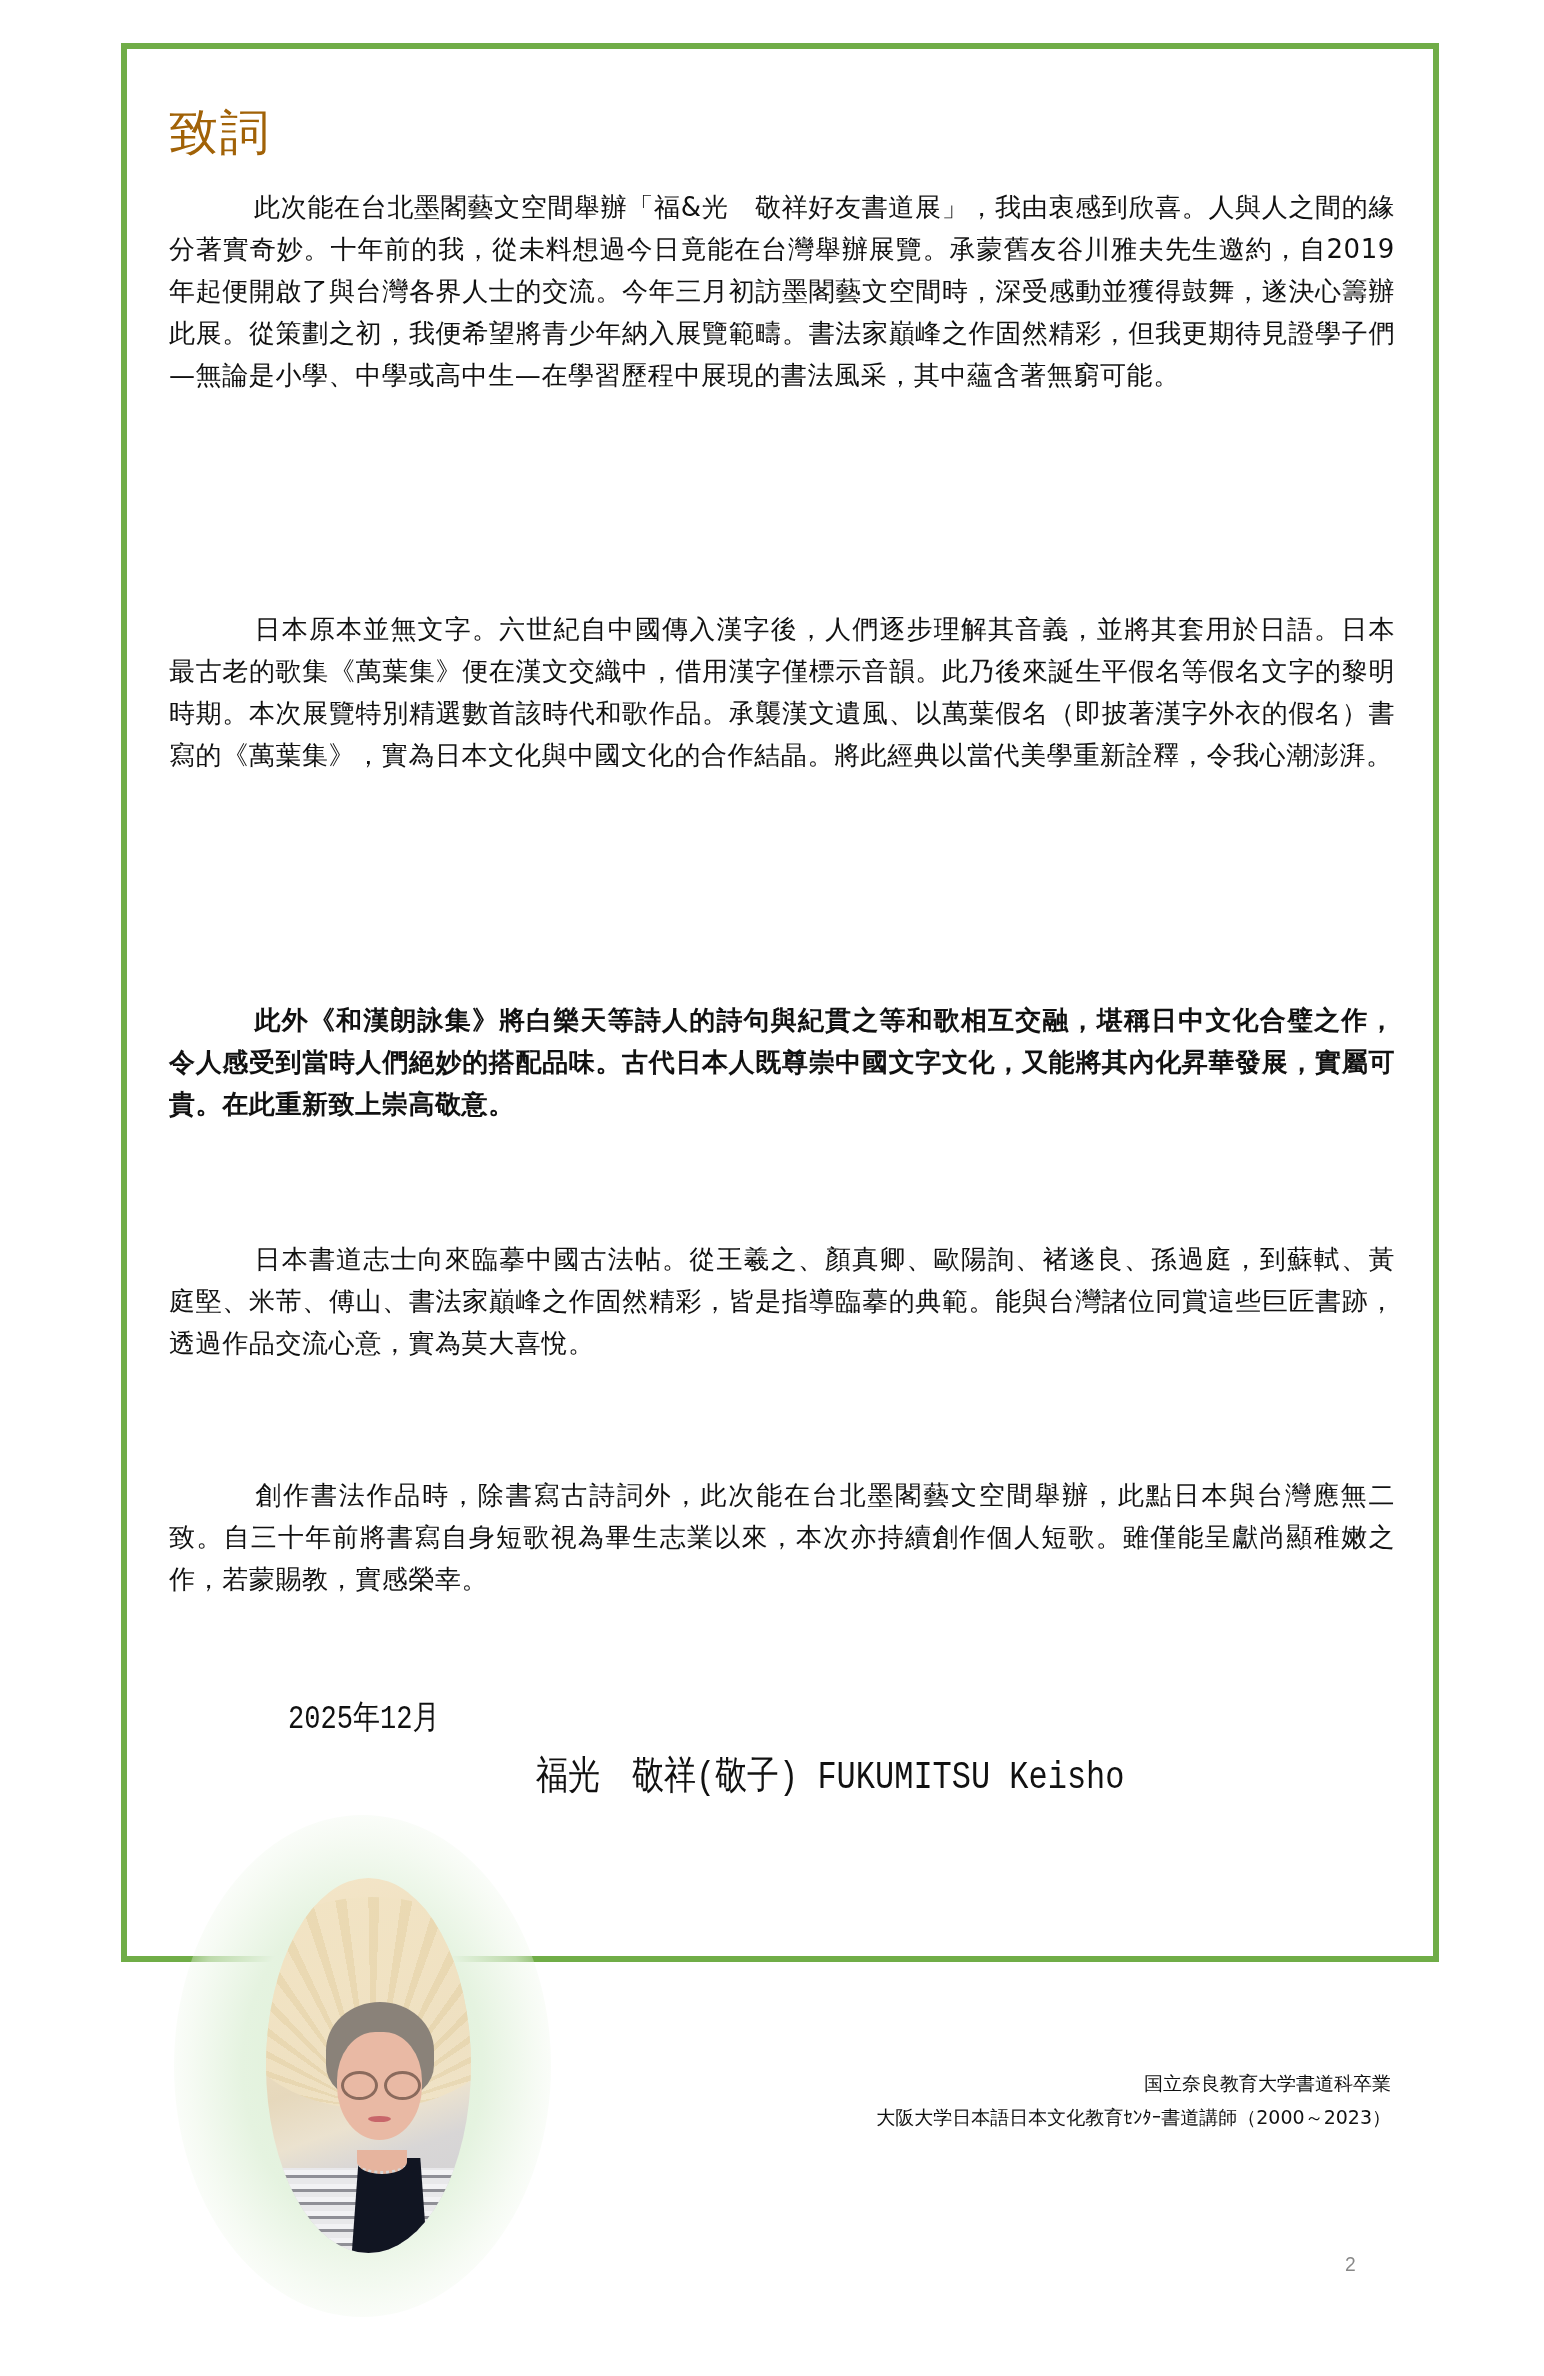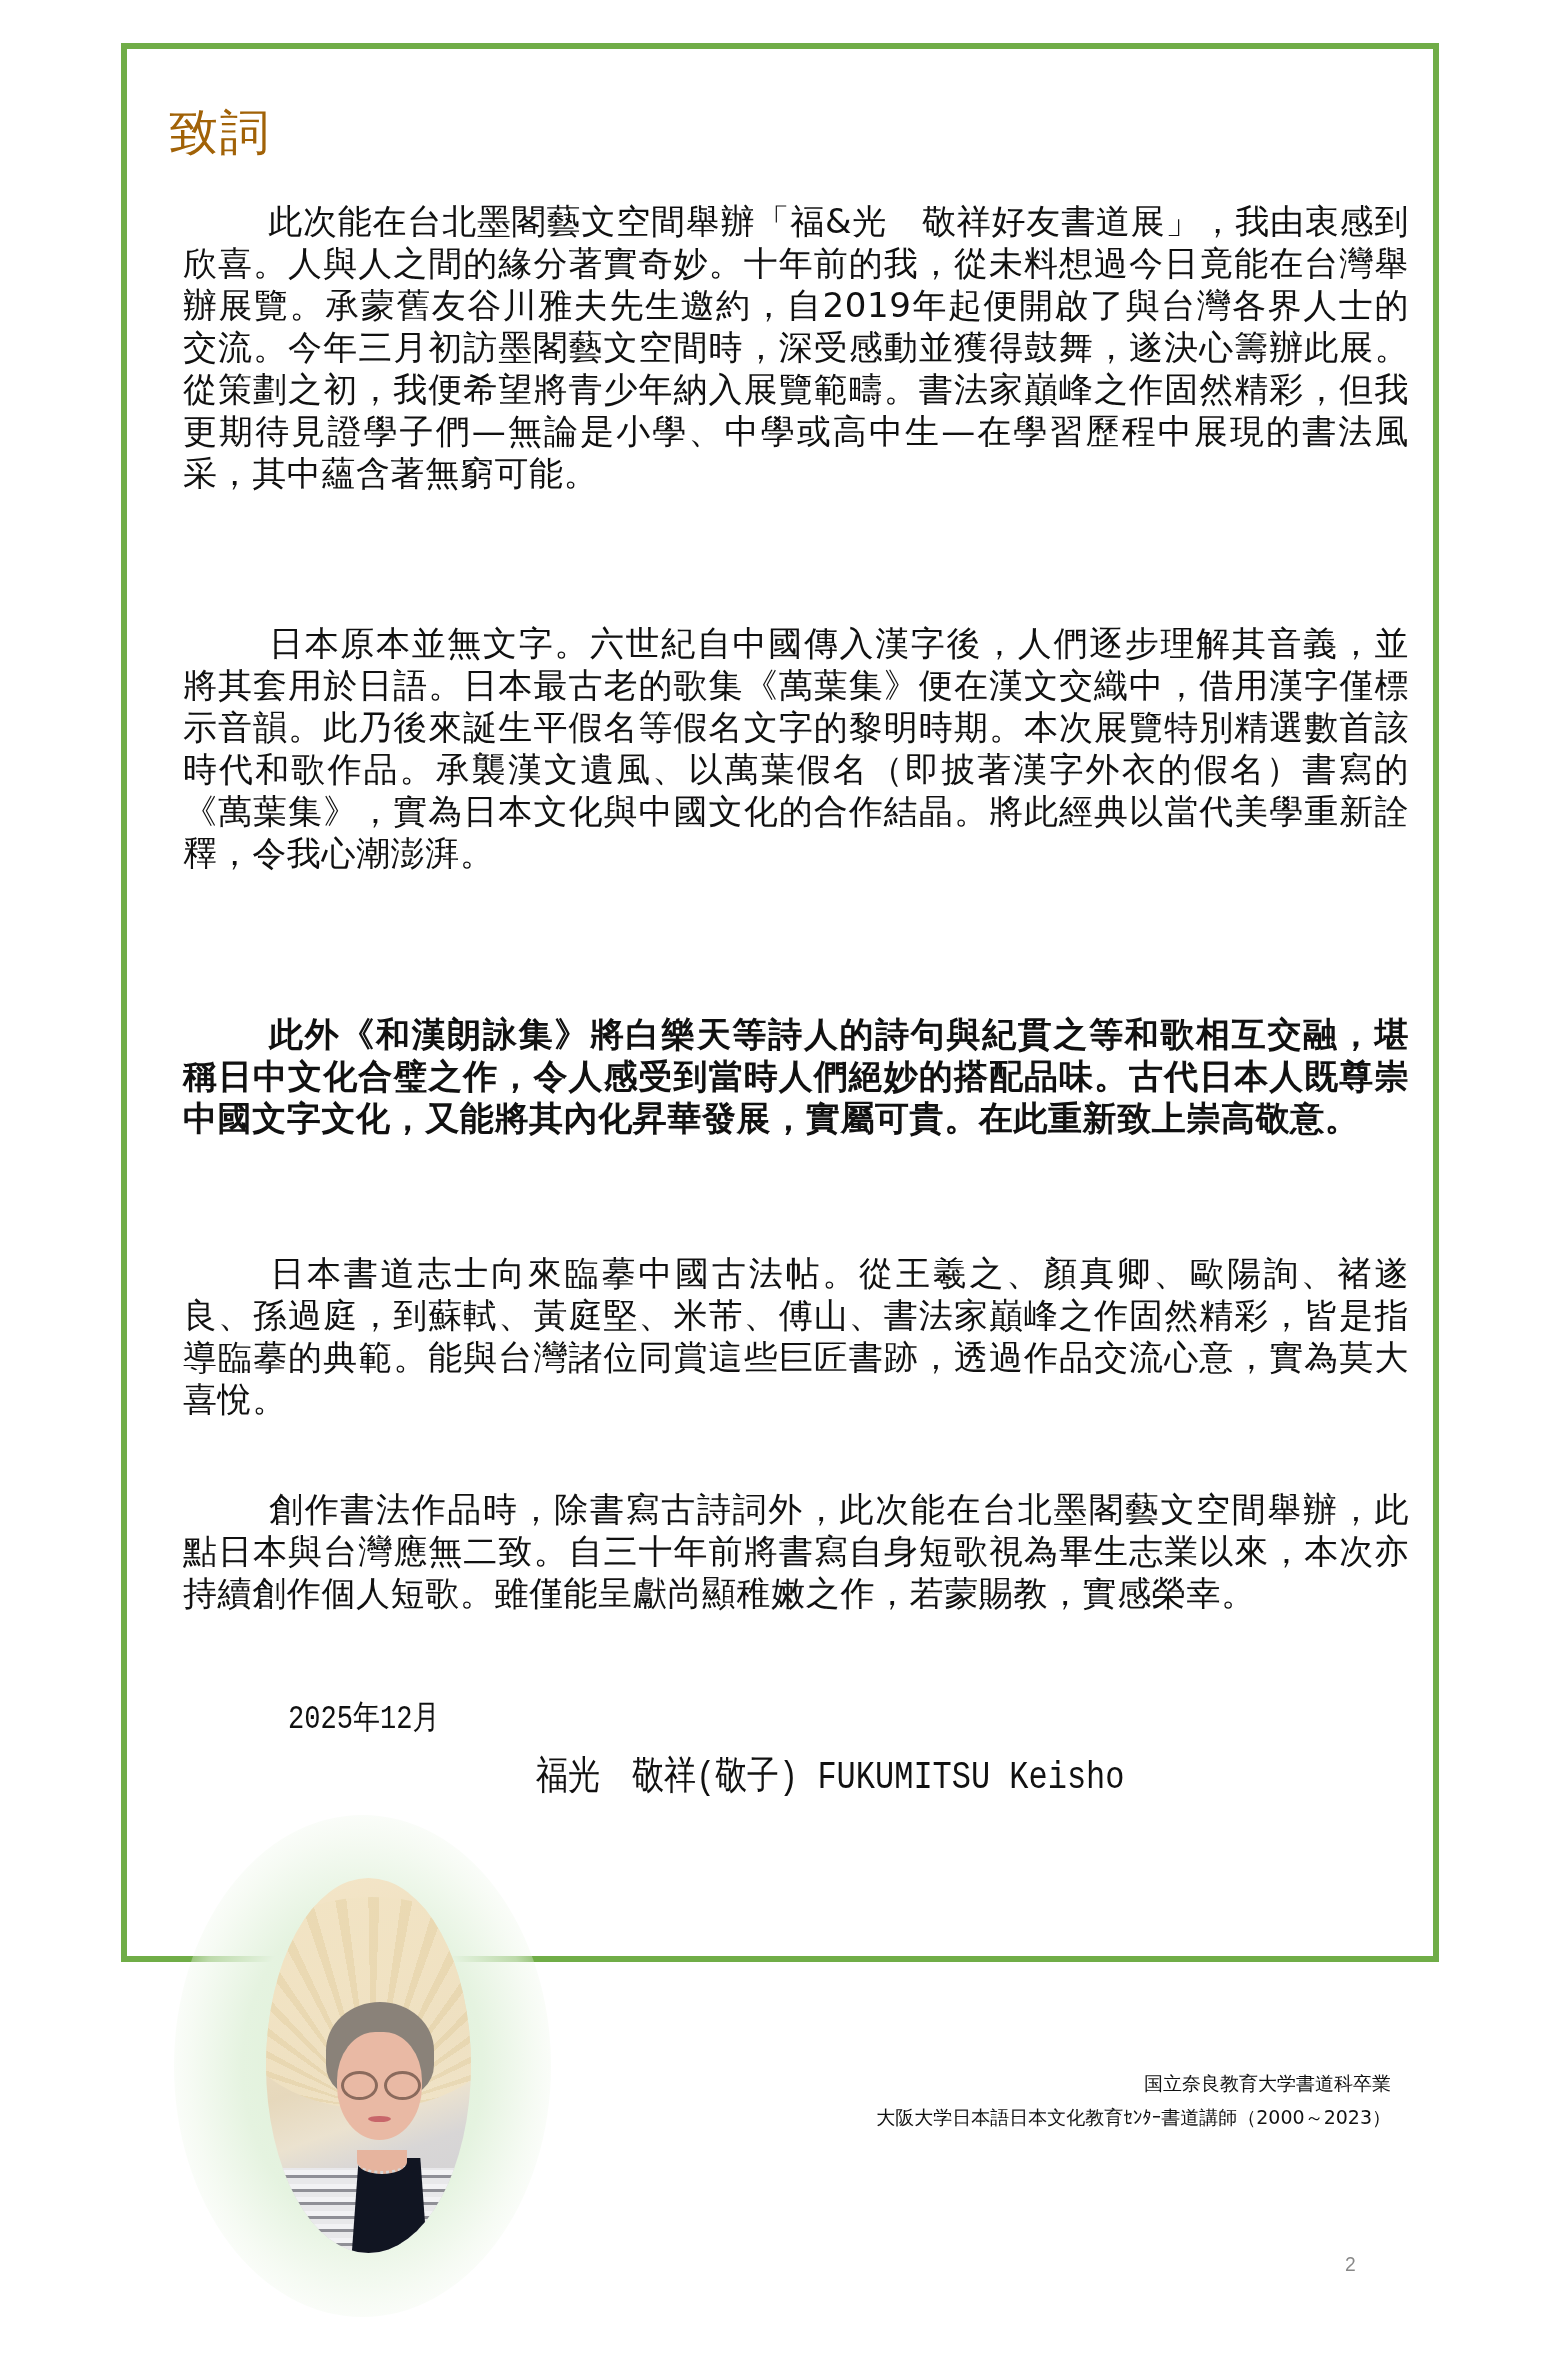--- a/index.html
+++ b/index.html
@@ -5,22 +5,22 @@
   html, body { margin: 0; padding: 0; background: #ffffff; }
   body { width: 1545px; height: 2376px; position: relative; overflow: hidden;
          font-family: "DejaVu Sans", "Liberation Sans", sans-serif; color: #111; }
 
   .frame { position: absolute; left: 121px; top: 43px; width: 1306px; height: 1907px;
            border: 6.8px solid #70ad47; box-sizing: content-box; background: #fff; }
 
   .title { position: absolute; left: 169px; top: 70px; font-size: 49px; line-height: 48px;
            font-family: "DejaVu Sans", sans-serif; font-weight: 300; color: #a16207; letter-spacing: 1.9px; margin-top: 39px; }
 
-  .para { position: absolute; left: 169px; width: 1226px; font-size: 34px; line-height: 42px;
-          letter-spacing: 0.6px; color: #111; text-align: justify; margin: 14px; }
+  .para { position: absolute; left: 169px; width: 1226px; font-size: 26px; line-height: 42px;
+          letter-spacing: 0.6px; color: #111; text-align: justify; margin: 0; }
   .para .indent { display: inline-block; width: 85px; }
 
   .p1 { top: 186px; }
   .p2 { top: 608px; }
   .p3 { top: 999px; font-weight: bold; }
   .p4 { top: 1238px; }
   .p5 { top: 1474px; }
 
   .date { position: absolute; left: 288px; top: 1699px; font-size: 33px; line-height: 42px;
           font-family: "Liberation Mono", "DejaVu Sans Mono", monospace; transform: scaleX(0.82);

